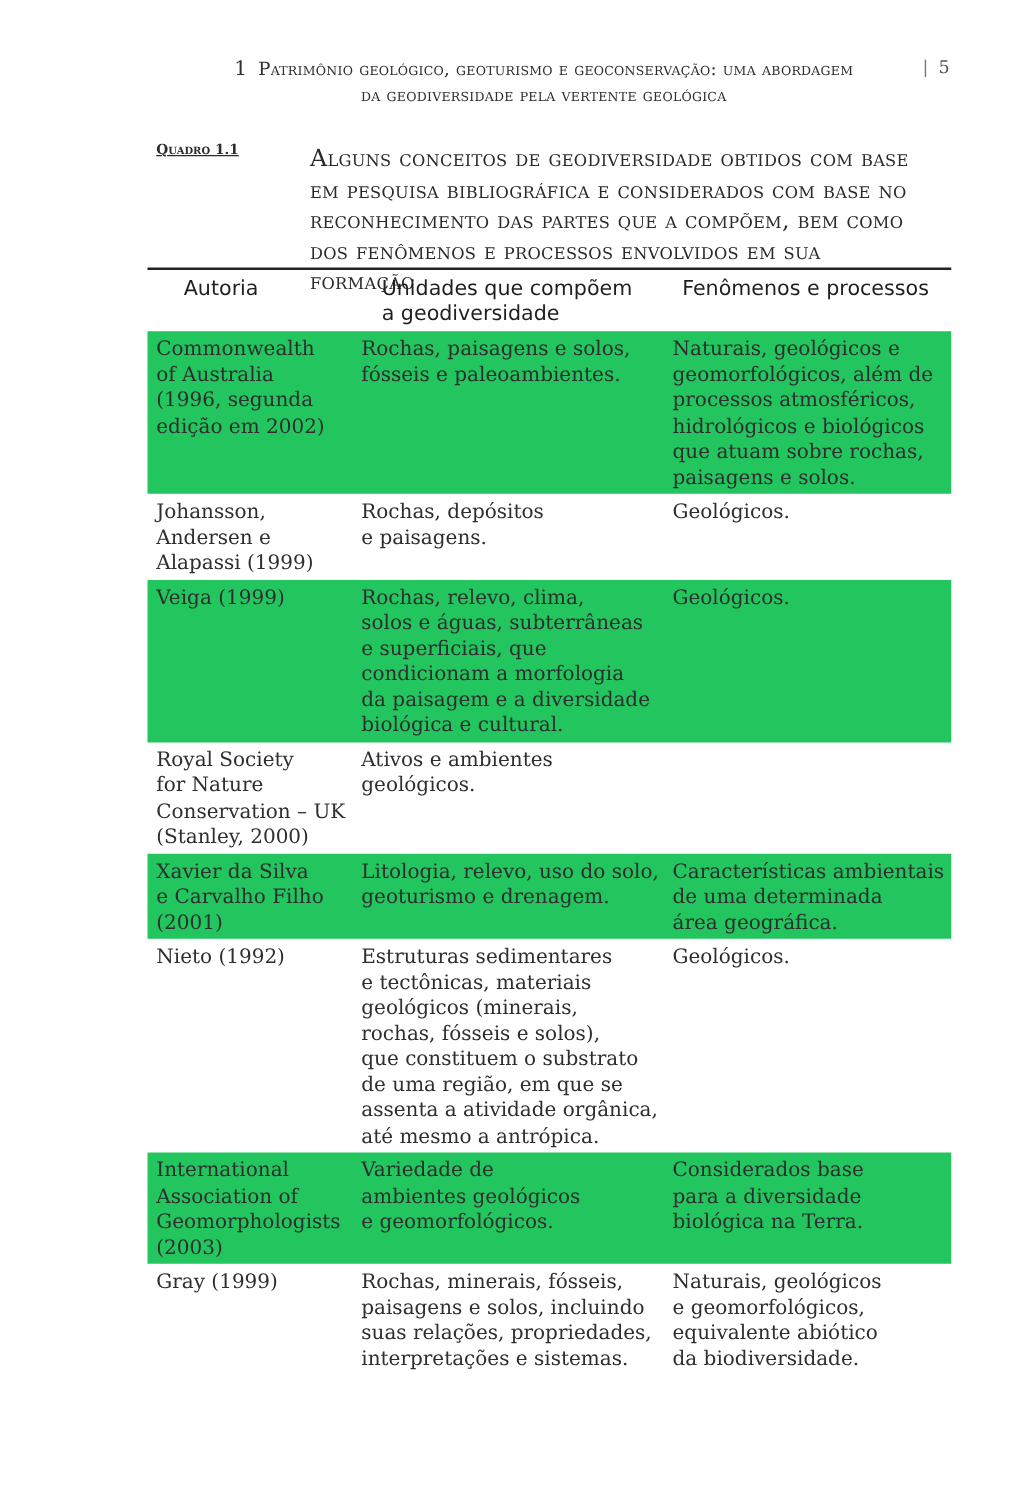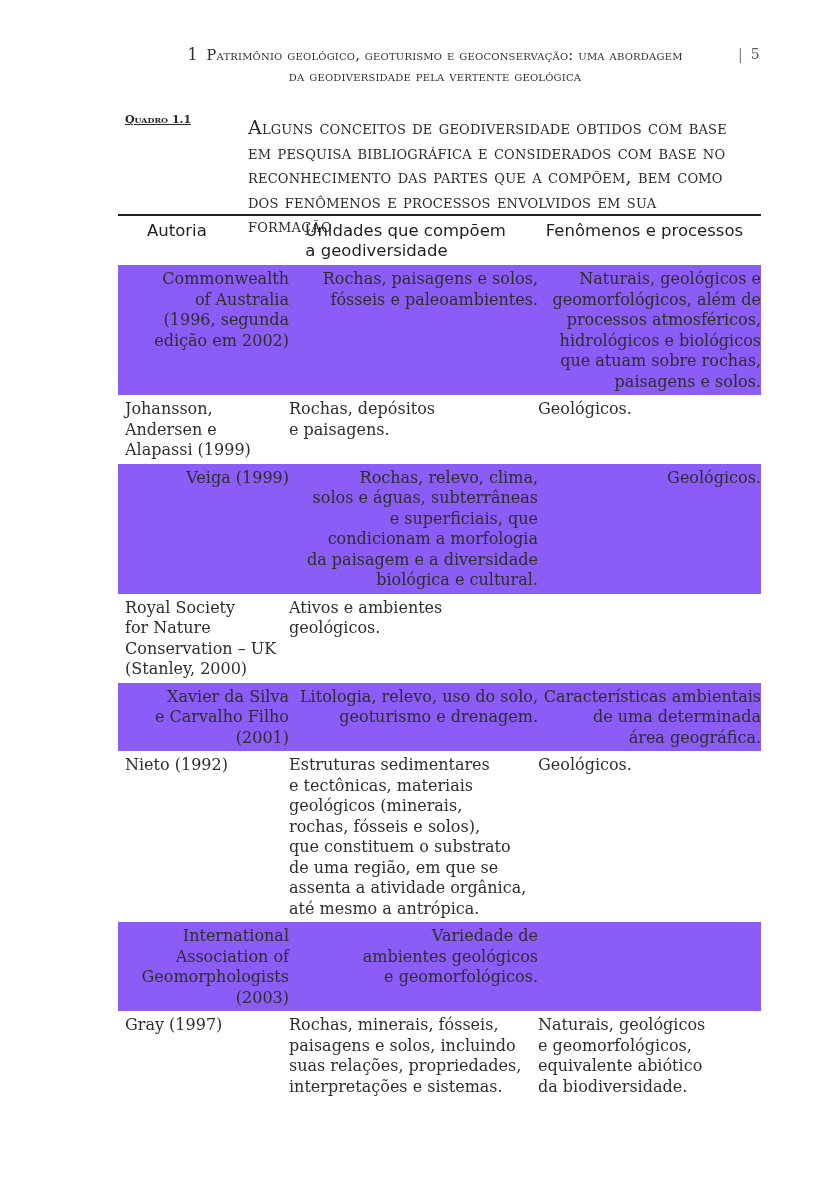--- a/index.html
+++ b/index.html
@@ -23,21 +23,21 @@
   .caption .label { position: absolute; left: 0; top: 0; font-weight: bold; font-size: 11px; text-decoration: underline; }
   .caption .text { position: absolute; left: 123px; top: 2px; width: 490px; font-size: 19px; line-height: 24.5px; letter-spacing: 0.2px; }
 
   .table {
     position: absolute; left: 118px; top: 214px; width: 643px;
     border-top: 2px solid #222;
     font-family: "DejaVu Serif", serif; font-size: 16px; line-height: 20.5px; color: #2e2e2e;
   }
   .thead { display: flex; padding: 5px 0 4px 0; font-family: "DejaVu Sans", sans-serif; font-size: 16.5px; line-height: 20px; color: #1f1f1f; font-weight: 500; margin-left: 22px; }
   .row { display: flex; padding: 4px 0 3px 0; }
-  .row.shaded { background: #8b5cf6; text-align: right; }
+  .row.shaded { background: #22c55e; }
   .c1 { width: 171px; padding-left: 7px; box-sizing: border-box; }
   .c2 { width: 249px; padding-left: 0; box-sizing: border-box; }
   .c3 { width: 223px; box-sizing: border-box; }
   .cell { white-space: pre-line; }
 </style>
 </head>
 <body>
 
 <div class="running-head">
   <div>
@@ -126,23 +126,26 @@
         <div class="c3 cell">Geológicos.</div>
       </div>
       <div class="row shaded">
         <div class="c1 cell">International
 Association of
 Geomorphologists
 (2003)</div>
         <div class="c2 cell">Variedade de
 ambientes geológicos
 e geomorfológicos.</div>
+        <div class="c3 cell">Considerados base
+para a diversidade
+biológica na Terra.</div>
       </div>
       <div class="row">
-        <div class="c1 cell">Gray (1997)</div>
+        <div class="c1 cell">Gray (1999)</div>
         <div class="c2 cell">Rochas, minerais, fósseis,
 paisagens e solos, incluindo
 suas relações, propriedades,
 interpretações e sistemas.</div>
         <div class="c3 cell">Naturais, geológicos
 e geomorfológicos,
 equivalente abiótico
 da biodiversidade.</div>
       </div>
     </div>

